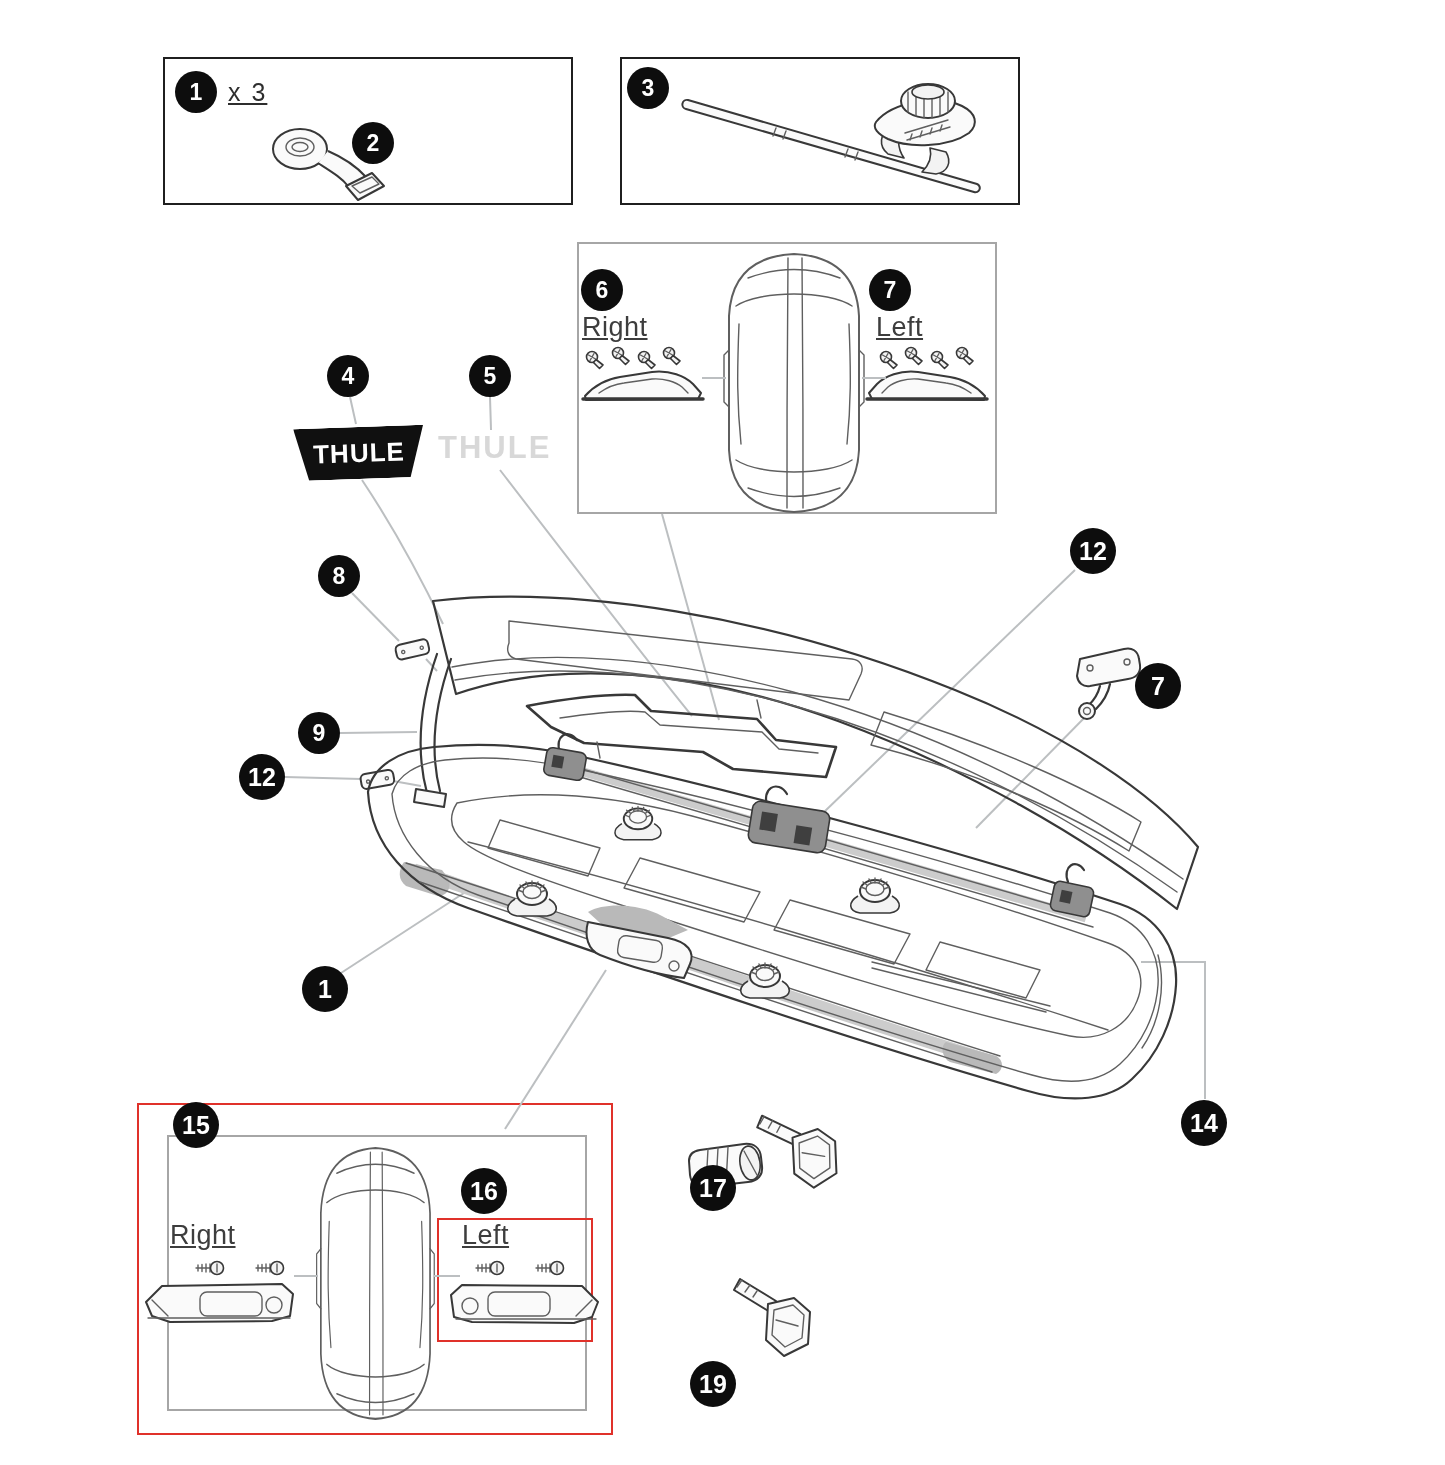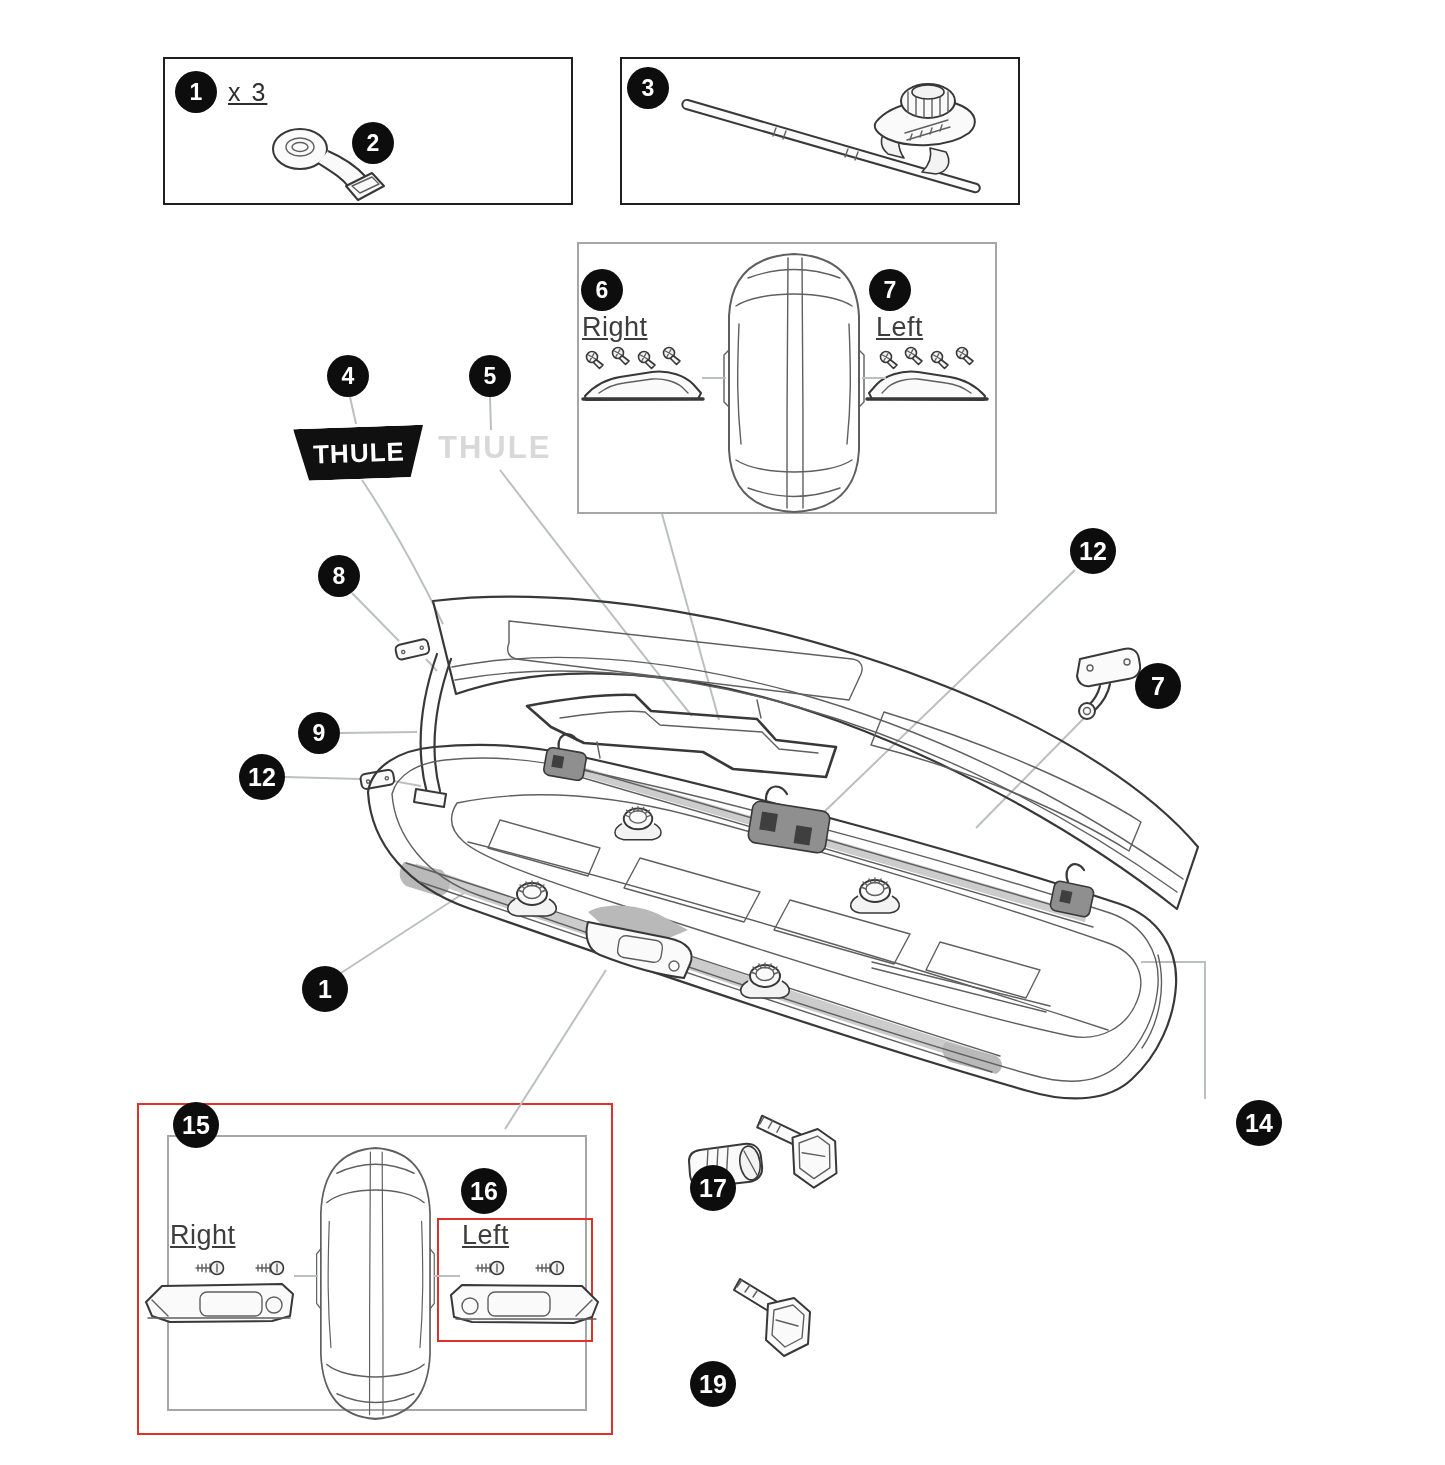--- a/index.html
+++ b/index.html
@@ -274,21 +274,21 @@
   <div class="badge" style="left:327px;top:355px">4</div>
   <div class="badge" style="left:469px;top:355px">5</div>
   <div class="badge" style="left:581px;top:269px">6</div>
   <div class="badge" style="left:869px;top:269px">7</div>
   <div class="badge" style="left:318px;top:555px">8</div>
   <div class="badge" style="left:298px;top:712px">9</div>
   <div class="badge lg" style="left:239px;top:754px">12</div>
   <div class="badge lg" style="left:302px;top:966px">1</div>
   <div class="badge lg" style="left:1070px;top:528px">12</div>
   <div class="badge lg" style="left:1135px;top:663px">7</div>
-  <div class="badge lg" style="left:1236px;top:1100px">14</div>
+  <div class="badge lg" style="left:1181px;top:1100px">14</div>
   <div class="badge lg" style="left:173px;top:1102px">15</div>
   <div class="badge lg" style="left:461px;top:1168px">16</div>
   <div class="badge lg" style="left:690px;top:1165px">17</div>
   <div class="badge lg" style="left:690px;top:1361px">19</div>
 
   <div class="lbl qty" style="left:228px;top:78px">x 3</div>
   <div class="lbl" style="left:582px;top:312px">Right</div>
   <div class="lbl" style="left:876px;top:312px">Left</div>
   <div class="lbl" style="left:170px;top:1220px">Right</div>
   <div class="lbl" style="left:462px;top:1220px">Left</div>

